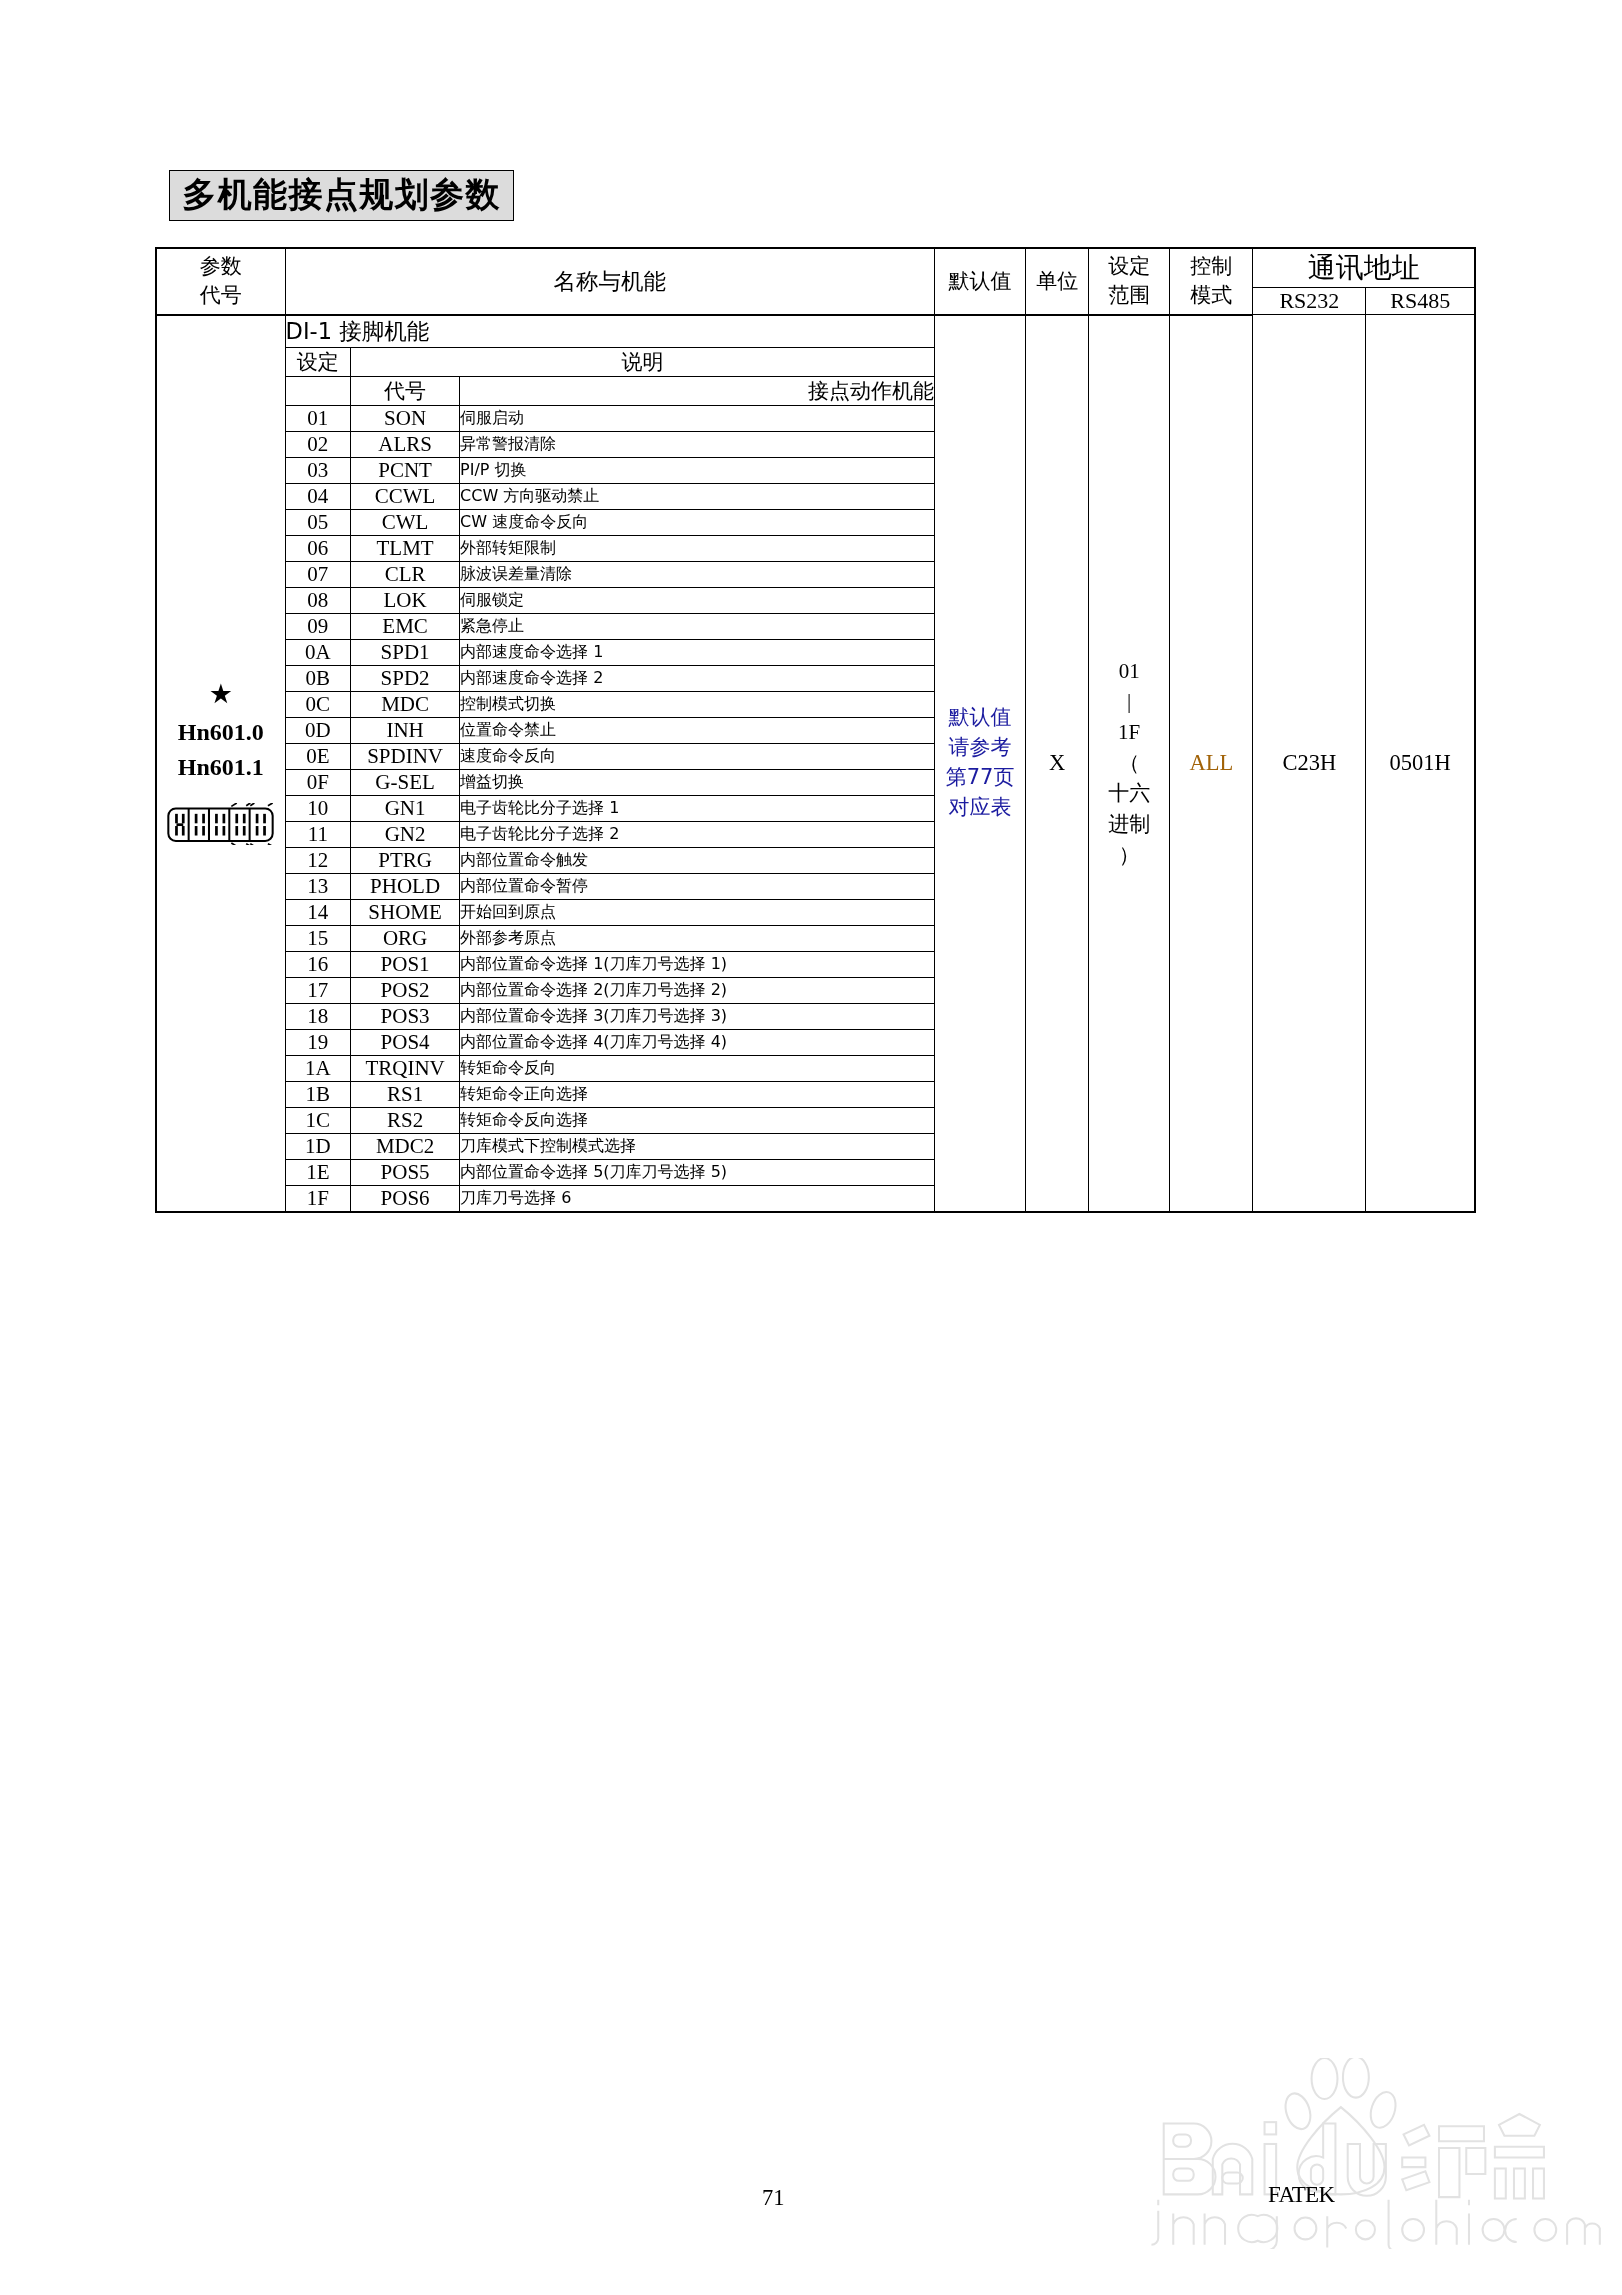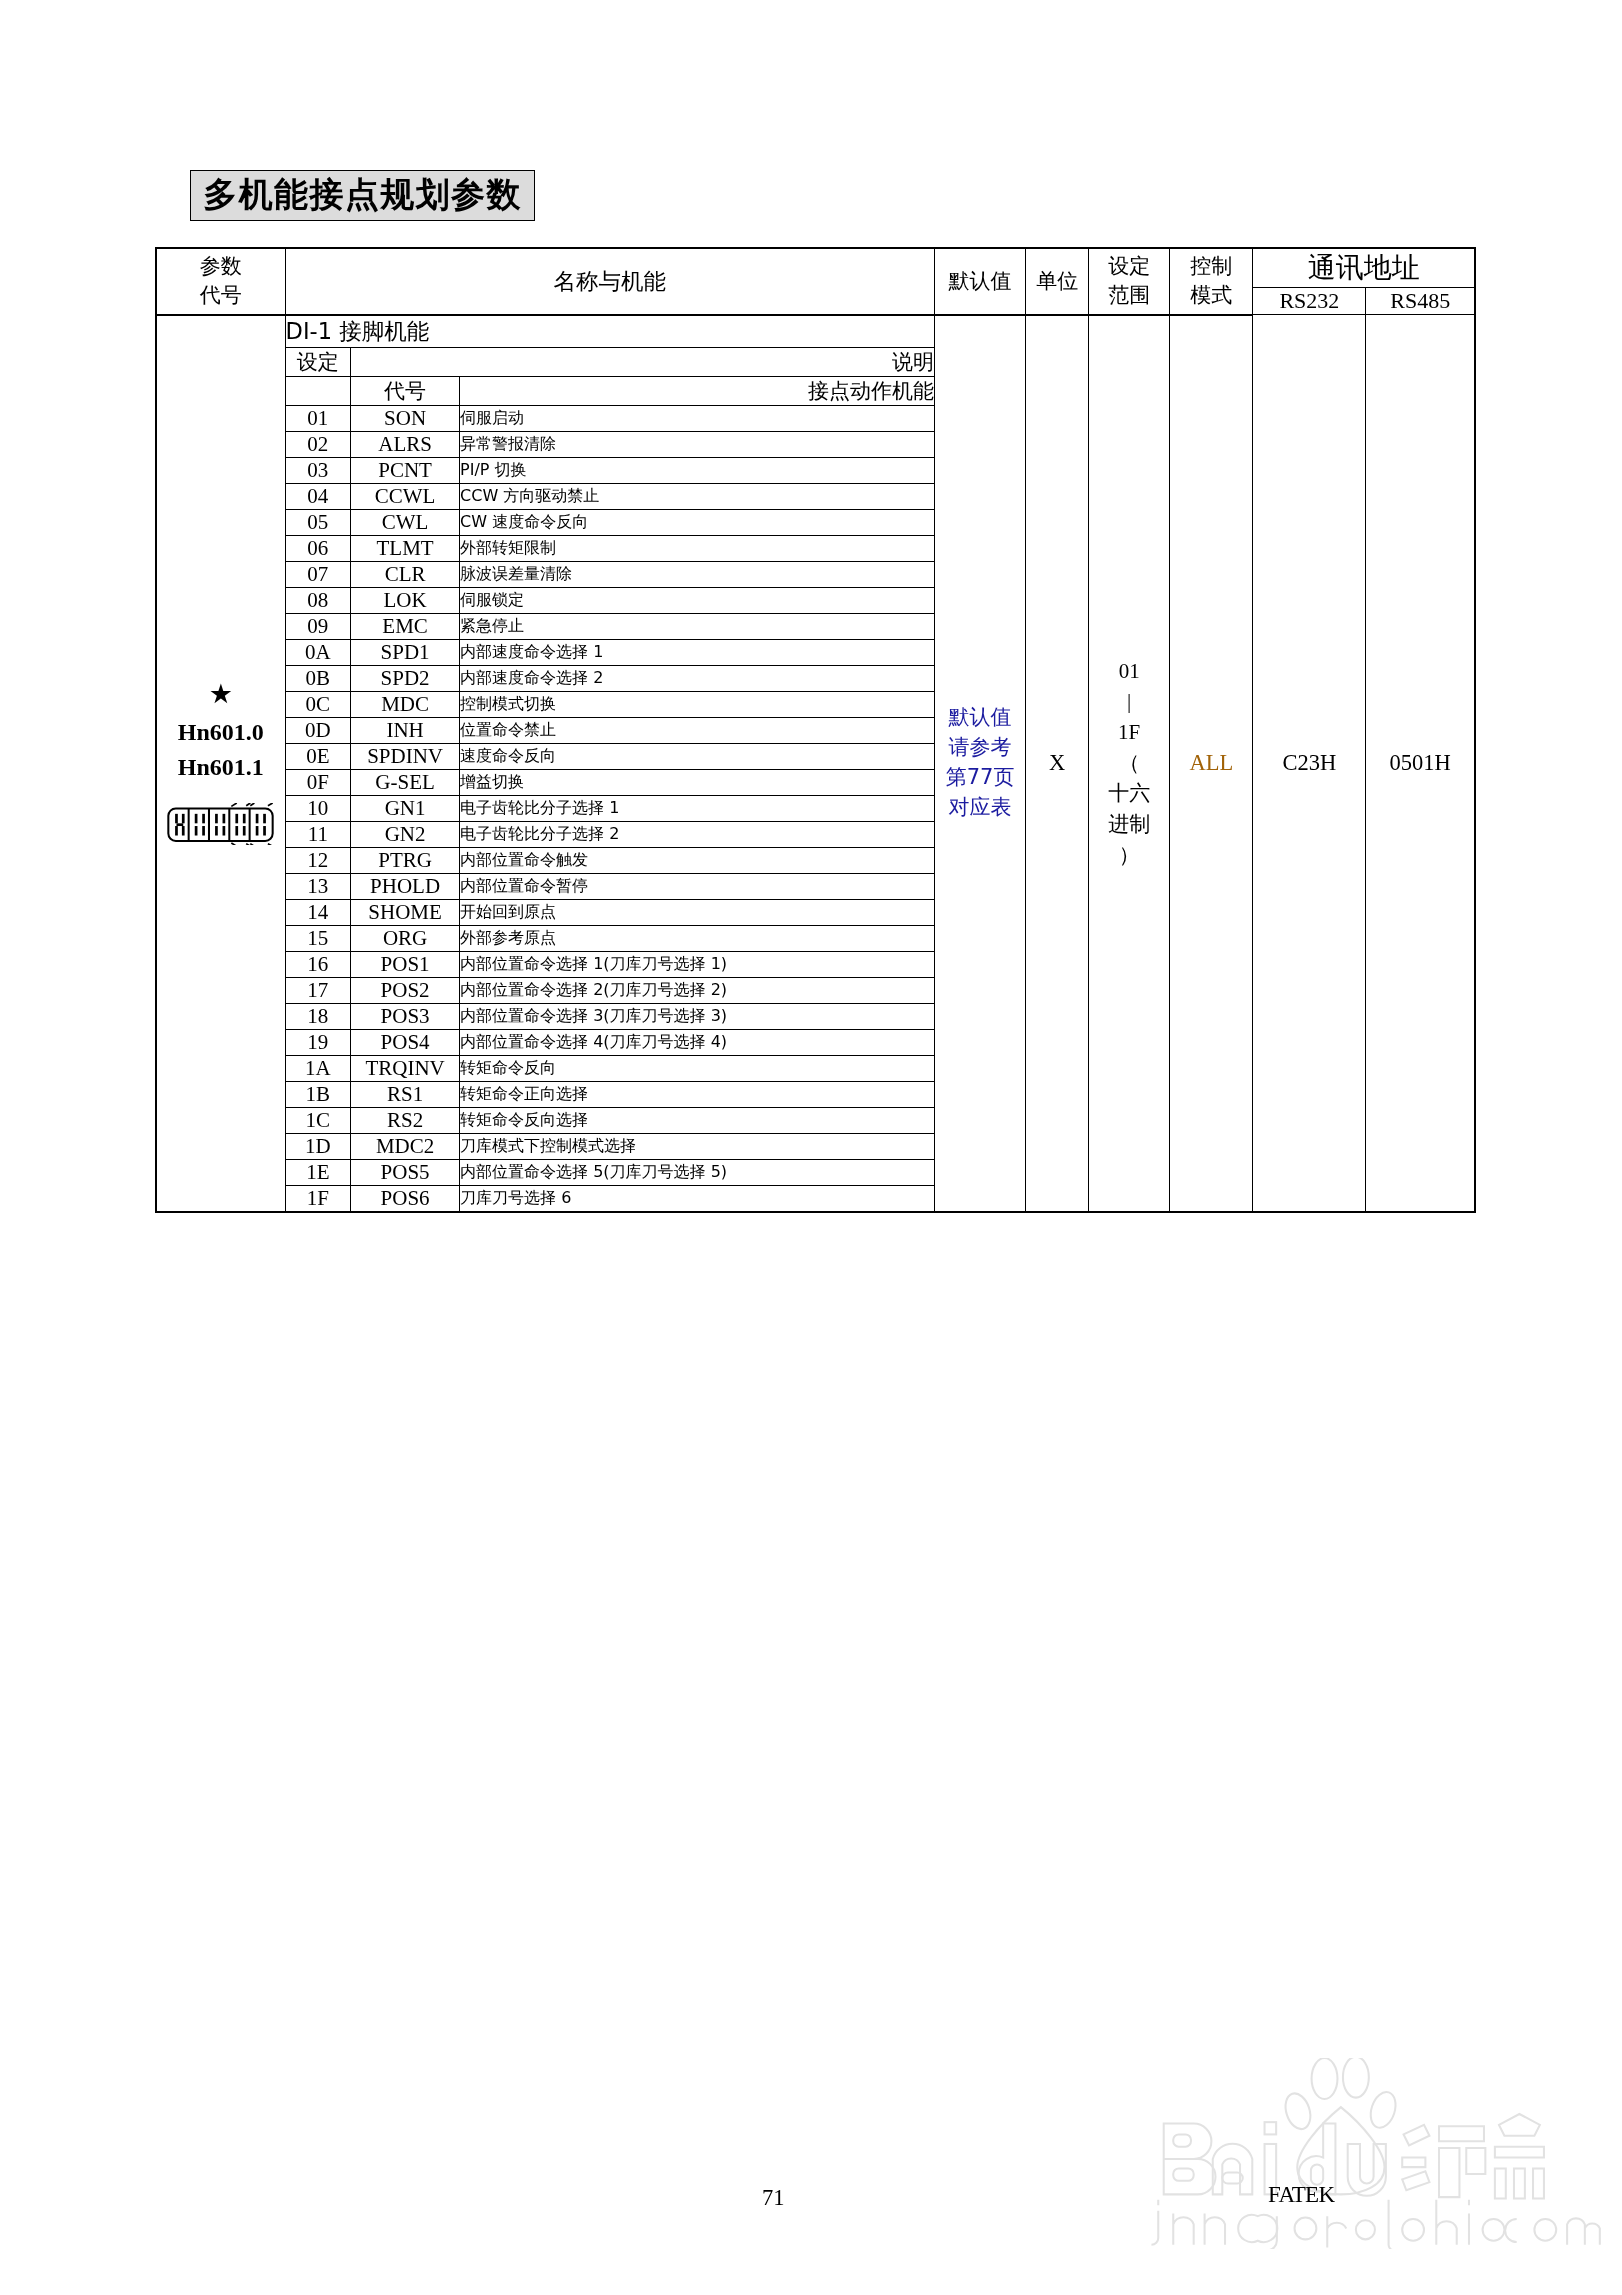--- a/index.html
+++ b/index.html
@@ -45,21 +45,20 @@
     padding: 4.1px 12.3px 6.8px 12.3px;
     background: #dcdcdc;
     border: 1.4px solid #000000;
     font-family: "DejaVu Sans", "Liberation Sans", sans-serif;
     font-weight: bold;
     font-size: 34px;
     line-height: 1.12;
     letter-spacing: 1.4px;
     white-space: nowrap;
     z-index: 3;
-    margin-left: 21px;
   }
 
   
   .outer-table {
     position: absolute;
     left: 155px;
     top: 247px;
     width: 1321px;
     border-collapse: collapse;
     table-layout: fixed;
@@ -196,21 +195,21 @@
     border-top: none !important;
     border-right: none !important;
   }
   .sub-h-set {
     text-align: center;
     font-size: 21px;
     padding: 5.5px 1.4px;
     font-family: "DejaVu Sans", "Liberation Sans", sans-serif;
   }
   .sub-h-desc {
-    text-align: right;
+    text-align: center;
     font-size: 21px;
     padding: 5.5px 1.4px;
     font-family: "DejaVu Sans", "Liberation Sans", sans-serif;
   }
   .sub-h-blank { }
   .sub-h-code {
     text-align: center;
     font-size: 21px;
     padding: 5.5px 1.4px;
     font-family: "DejaVu Sans", "Liberation Sans", sans-serif;

